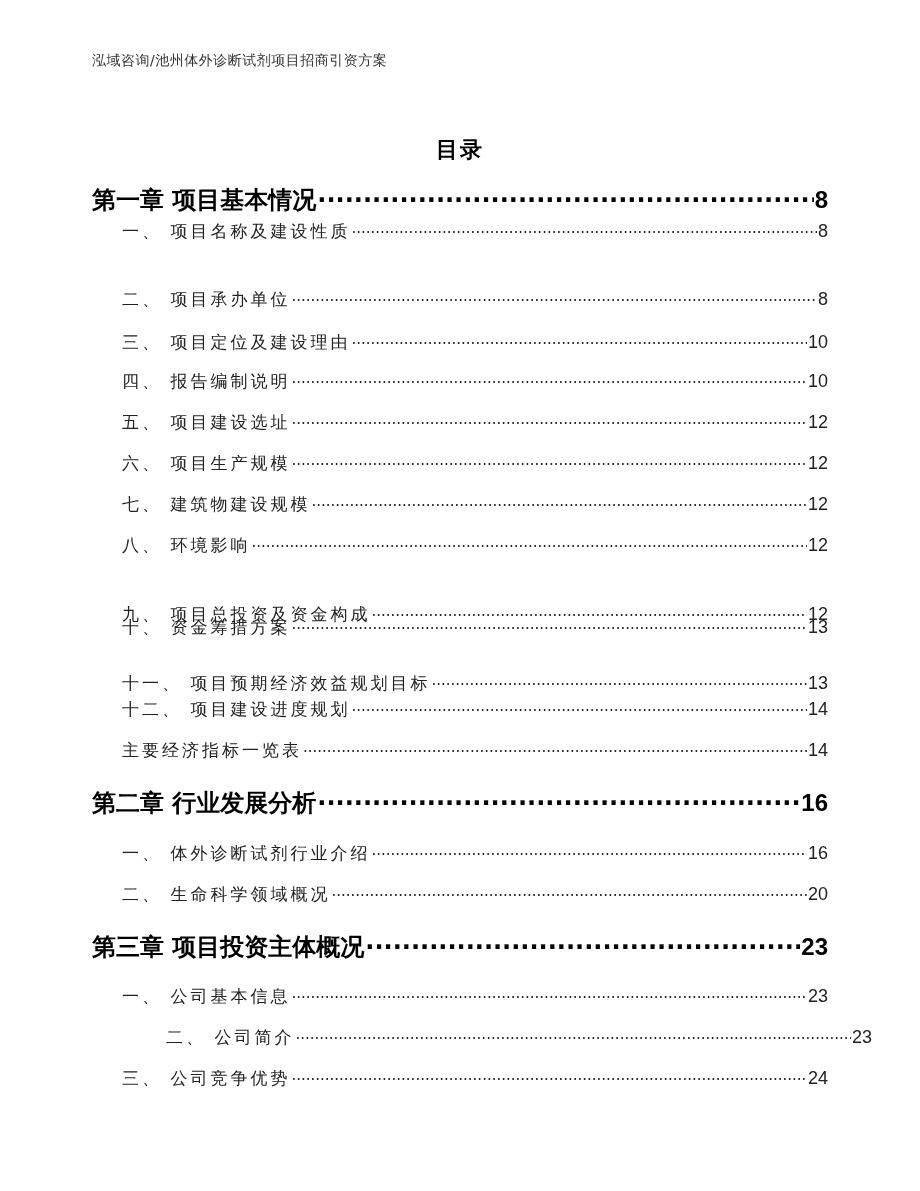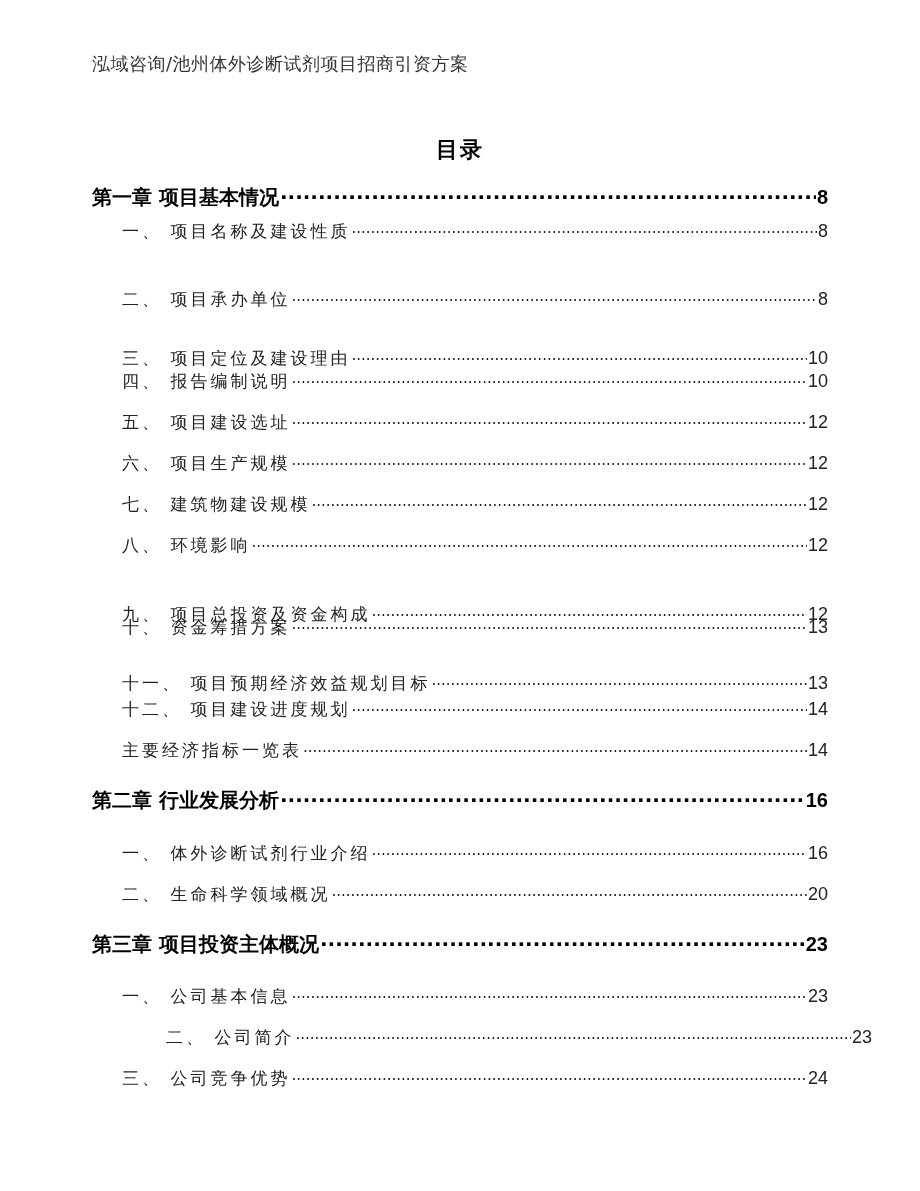--- a/index.html
+++ b/index.html
@@ -12,21 +12,21 @@
       height: 1191px;
       position: relative;
       overflow: hidden;
       font-family: "DejaVu Sans", "Liberation Sans", sans-serif;
       color: #111111;
     }
     .header {
       position: absolute;
       left: 92px;
       top: 52px;
-      font-size: 18px;
+      font-size: 14px;
       color: #333333;
       letter-spacing: 0.5px;
     }
     .toc-title {
       position: absolute;
       left: 0;
       width: 920px;
       top: 122px;
       text-align: center;
       font-size: 22px;
@@ -65,21 +65,21 @@
       letter-spacing: 0px;
       white-space: nowrap;
     }
     .entry .page {
       flex: 0 0 auto;
       font-family: "Liberation Sans", sans-serif;
     }
     .entry.chapter {
       left: 92px;
       width: 736px;
-      font-size: 20px;
+      font-size: 24px;
       font-weight: bold;
       color: #000000;
     }
     .entry.chapter .leader::before {
       font-weight: bold;
     }
     .entry.section {
       left: 122px;
       width: 706px;
       font-size: 17px;
@@ -111,21 +111,21 @@
   <div class="entry section" style="top:220px;">
     <span class="label">一、 项目名称及建设性质</span>
     <span class="leader"></span>
     <span class="page">8</span>
   </div>
   <div class="entry section" style="top:288px;">
     <span class="label">二、 项目承办单位</span>
     <span class="leader"></span>
     <span class="page">8</span>
   </div>
-  <div class="entry section" style="top:347px;">
+  <div class="entry section" style="top:331px;">
     <span class="label">三、 项目定位及建设理由</span>
     <span class="leader"></span>
     <span class="page">10</span>
   </div>
   <div class="entry section" style="top:370px;">
     <span class="label">四、 报告编制说明</span>
     <span class="leader"></span>
     <span class="page">10</span>
   </div>
   <div class="entry section" style="top:411px;">

